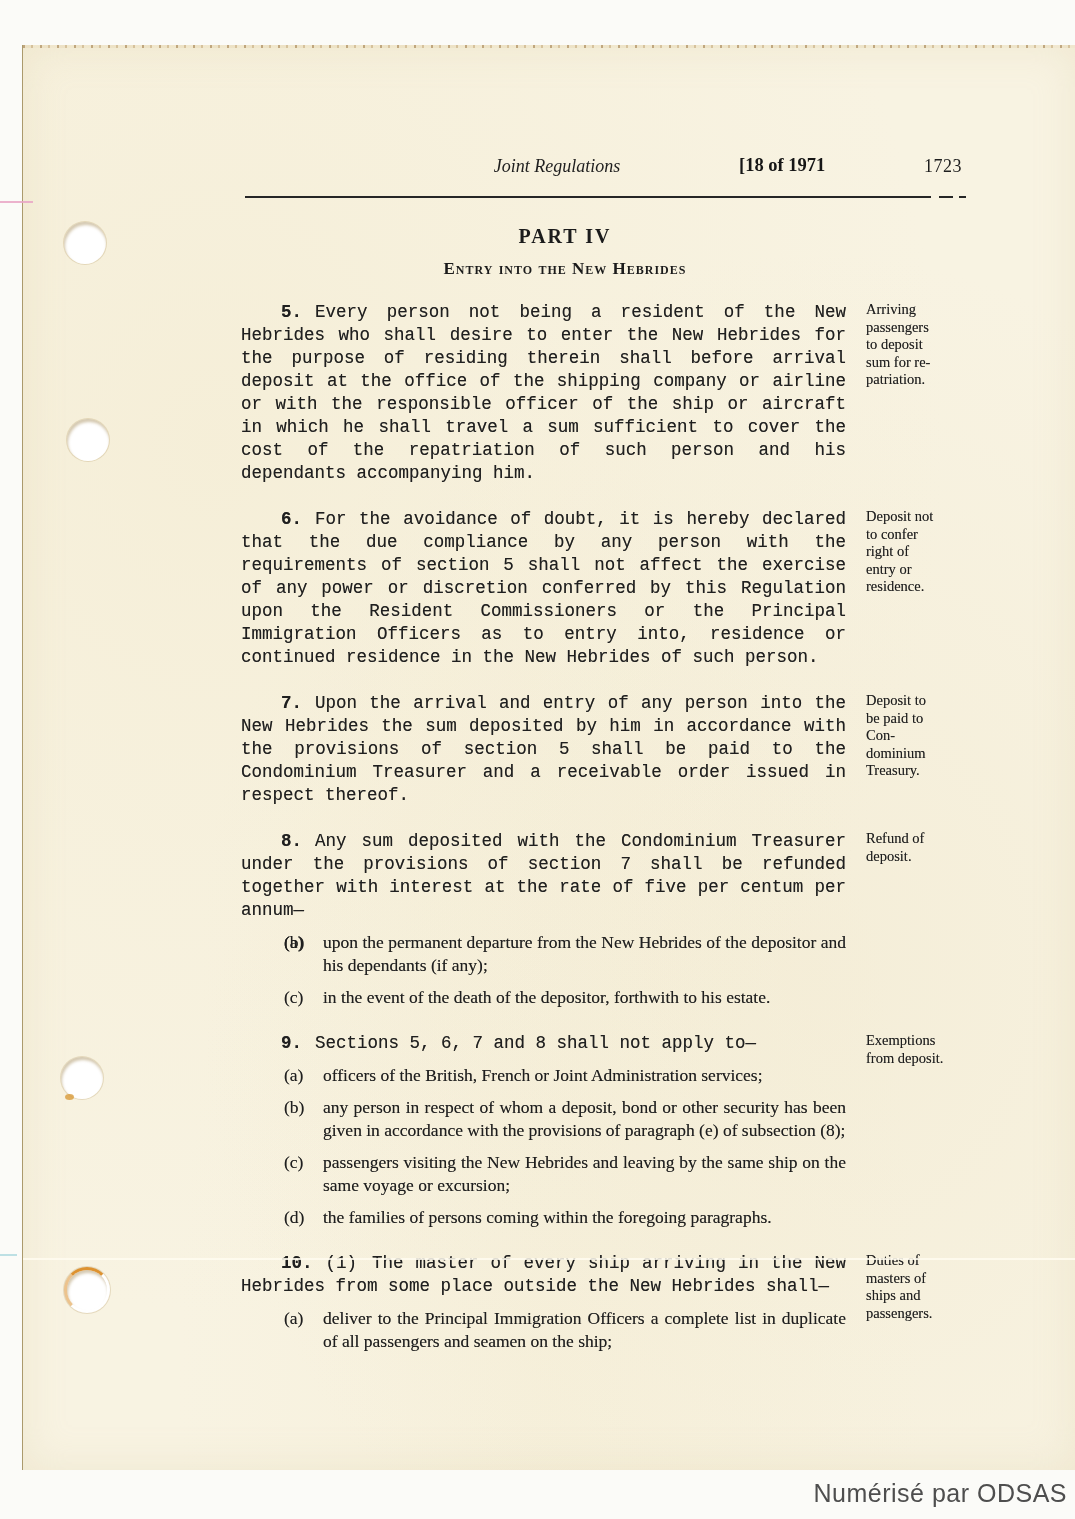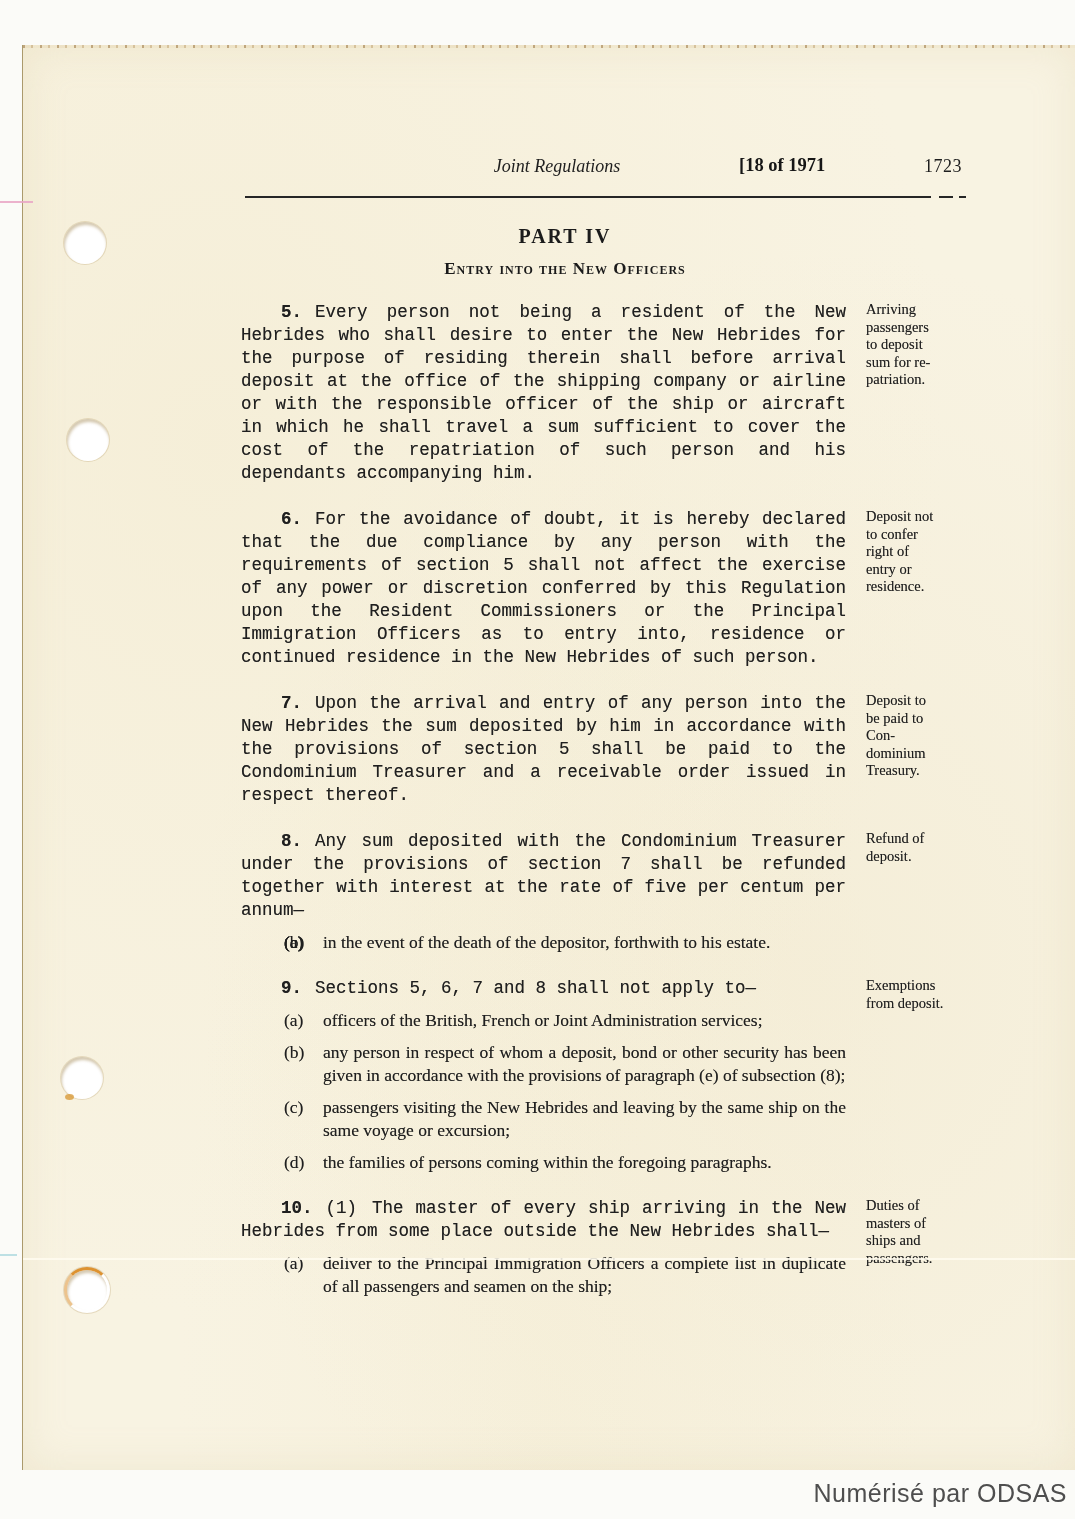--- a/index.html
+++ b/index.html
@@ -100,21 +100,21 @@
 
     <span class="hdr-journal">Joint Regulations</span>
     <span class="hdr-citation">[18 of 1971</span>
     <span class="hdr-page">1723</span>
 
     <div class="rule-main"></div>
     <div class="rule-dashA"></div>
     <div class="rule-dashB"></div>
 
     <div class="part-title">PART IV</div>
-    <div class="part-subtitle">Entry into the New Officers</div>
+    <div class="part-subtitle">Entry into the New Hebrides</div>
 
     <div class="content">
         <div class="section">
           <div class="section-body">
             <p class="intro"><span class="sec-num">5.</span><span>Every person not being a resident of the New Hebrides who shall desire to enter the New Hebrides for the purpose of residing therein shall before arrival deposit at the office of the shipping company or airline or with the responsible officer of the ship or aircraft in which he shall travel a sum sufficient to cover the cost of the repatriation of such person and his dependants accompanying him.</span></p>
           </div>
           <div class="margin-note">
             <div class="note-line">Arriving</div>
             <div class="note-line">passengers</div>
             <div class="note-line">to deposit</div>
@@ -143,21 +143,21 @@
             <div class="note-line">be paid to</div>
             <div class="note-line">Con-</div>
             <div class="note-line">dominium</div>
             <div class="note-line">Treasury.</div>
           </div>
         </div>
         <div class="section">
           <div class="section-body">
             <p class="intro"><span class="sec-num">8.</span><span>Any sum deposited with the Condominium Treasurer under the provisions of section 7 shall be refunded together with interest at the rate of five per centum per annum—</span></p>
             <div class="item"><span class="item-label">(a)</span></div>
-            <div class="item"><span class="item-label">(b)</span></div>
+            <div class="item"><span class="item-label">(b)</span><span>upon the permanent departure from the New Hebrides of the depositor and his dependants (if any);</span></div>
             <div class="item"><span class="item-label">(c)</span><span>in the event of the death of the depositor, forthwith to his estate.</span></div>
           </div>
           <div class="margin-note">
             <div class="note-line">Refund of</div>
             <div class="note-line">deposit.</div>
           </div>
         </div>
         <div class="section">
           <div class="section-body">
             <p class="intro"><span class="sec-num">9.</span><span>Sections 5, 6, 7 and 8 shall not apply to—</span></p>

